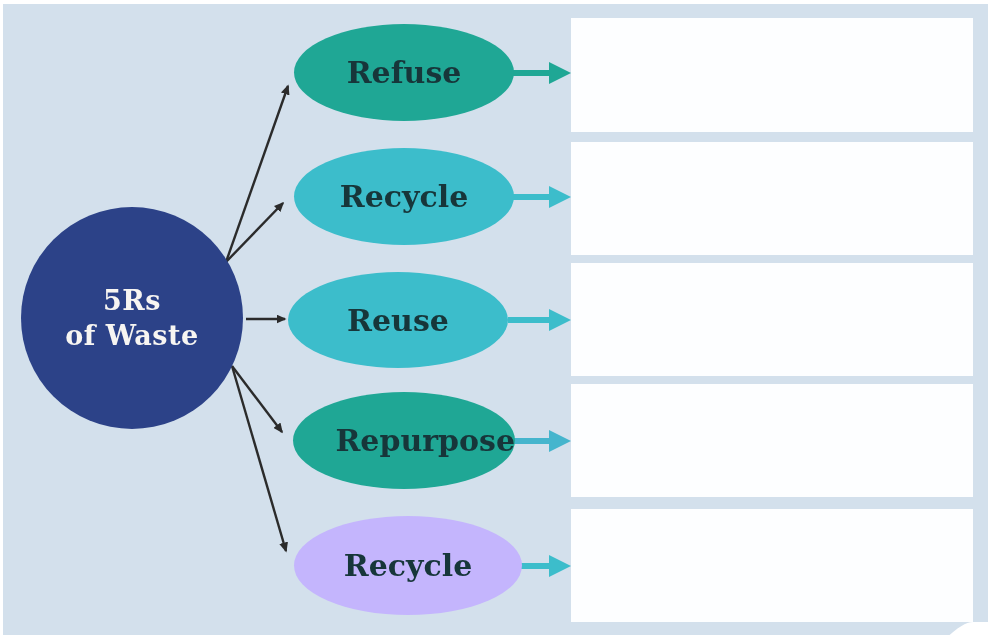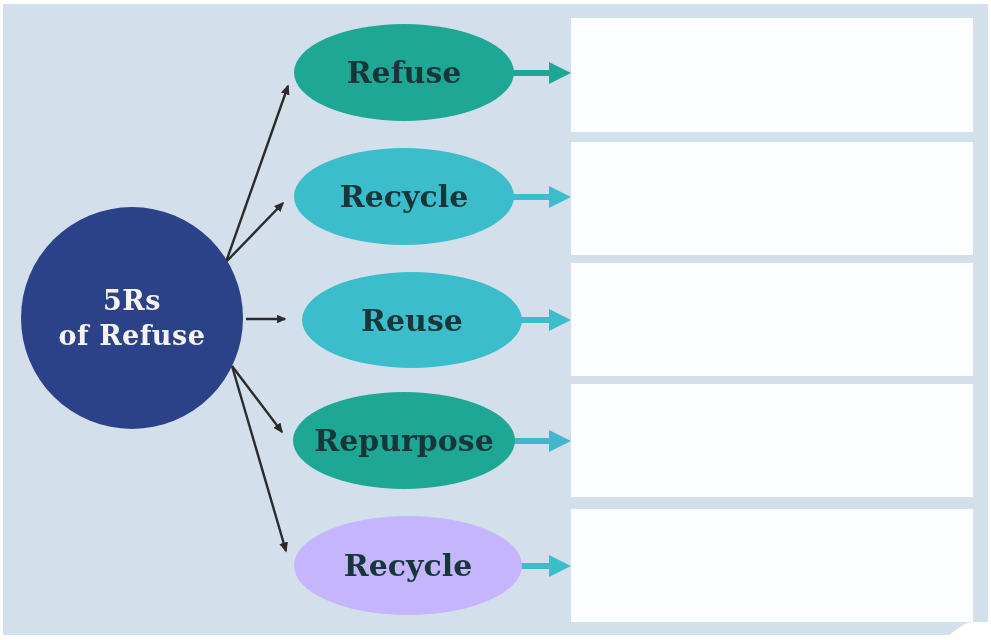--- a/index.html
+++ b/index.html
@@ -61,22 +61,22 @@
     justify-content: center;
   }
   .oval .oval-label {
     color: #17363a;
     font-size: 30px;
     font-weight: bold;
     white-space: nowrap;
   }
   .oval-refuse    { left: 294px; top: 24px;  width: 220px; height: 97px; }
   .oval-reduce    { left: 294px; top: 148px; width: 220px; height: 97px; }
-  .oval-reuse     { left: 302px; top: 272px; width: 220px; height: 96px; }
-  .oval-repurpose { left: 293px; top: 392px; width: 222px; height: 97px; }
+  .oval-reuse     { left: 288px; top: 272px; width: 220px; height: 96px; }
+  .oval-repurpose { left: 293px; top: 392px; width: 222px; height: 97px; justify-content: flex-end; }
   .oval-recycle   { left: 294px; top: 516px; width: 228px; height: 99px; }
   .answer-box {
     position: absolute;
     left: 571px;
     width: 402px;
     background: #fdfeff;
   }
   .box-1 { top: 18px;  height: 114px; }
   .box-2 { top: 142px; height: 113px; }
   .box-3 { top: 263px; height: 113px; }
@@ -129,21 +129,21 @@
       <polygon points="549,430 549,452 571,441" fill="#45b5cd"></polygon>
     </g>
     <g class="flow-arrow">
       <line x1="516" y1="566" x2="550" y2="566" stroke-width="6" stroke="#3cbdcb"></line>
       <polygon points="549,555 549,577 571,566" fill="#3cbdcb"></polygon>
     </g>
   </svg>
 
   <div class="center-node" style="background: rgb(44, 66, 136);">
     <span class="line">5Rs</span>
-    <span class="line">of Refuse</span>
+    <span class="line">of Waste</span>
   </div>
 
   <div class="oval oval-refuse" style="background: rgb(31, 167, 149);">
     <span class="oval-label">Refuse</span>
   </div>
   <div class="oval oval-reduce" style="background: rgb(60, 189, 203);">
     <span class="oval-label">Recycle</span>
   </div>
   <div class="oval oval-reuse" style="background: rgb(60, 189, 203);">
     <span class="oval-label">Reuse</span>

